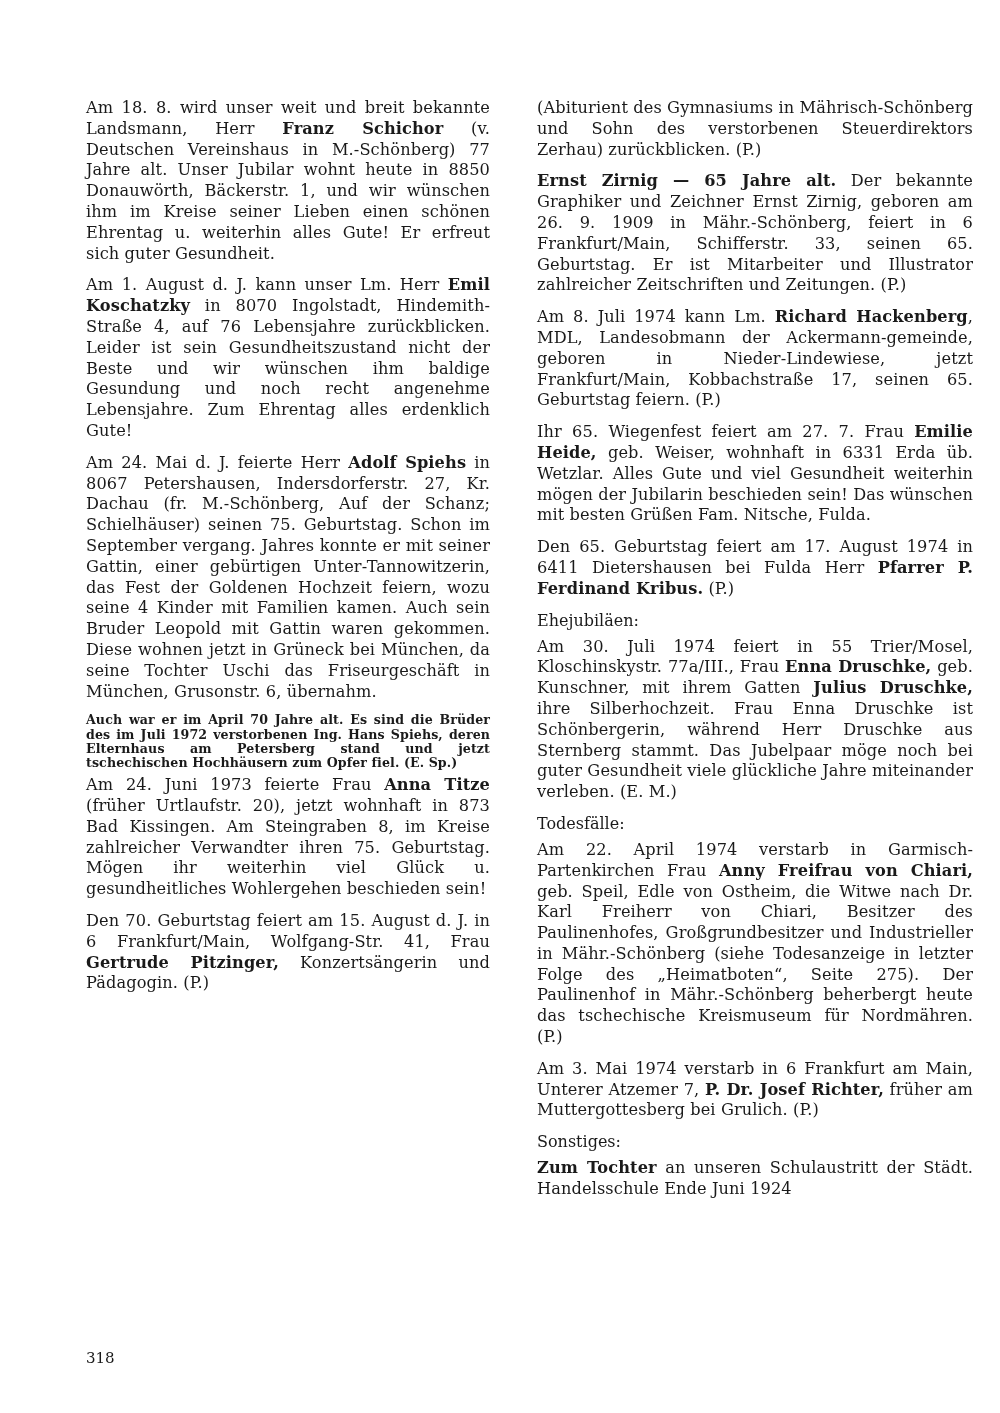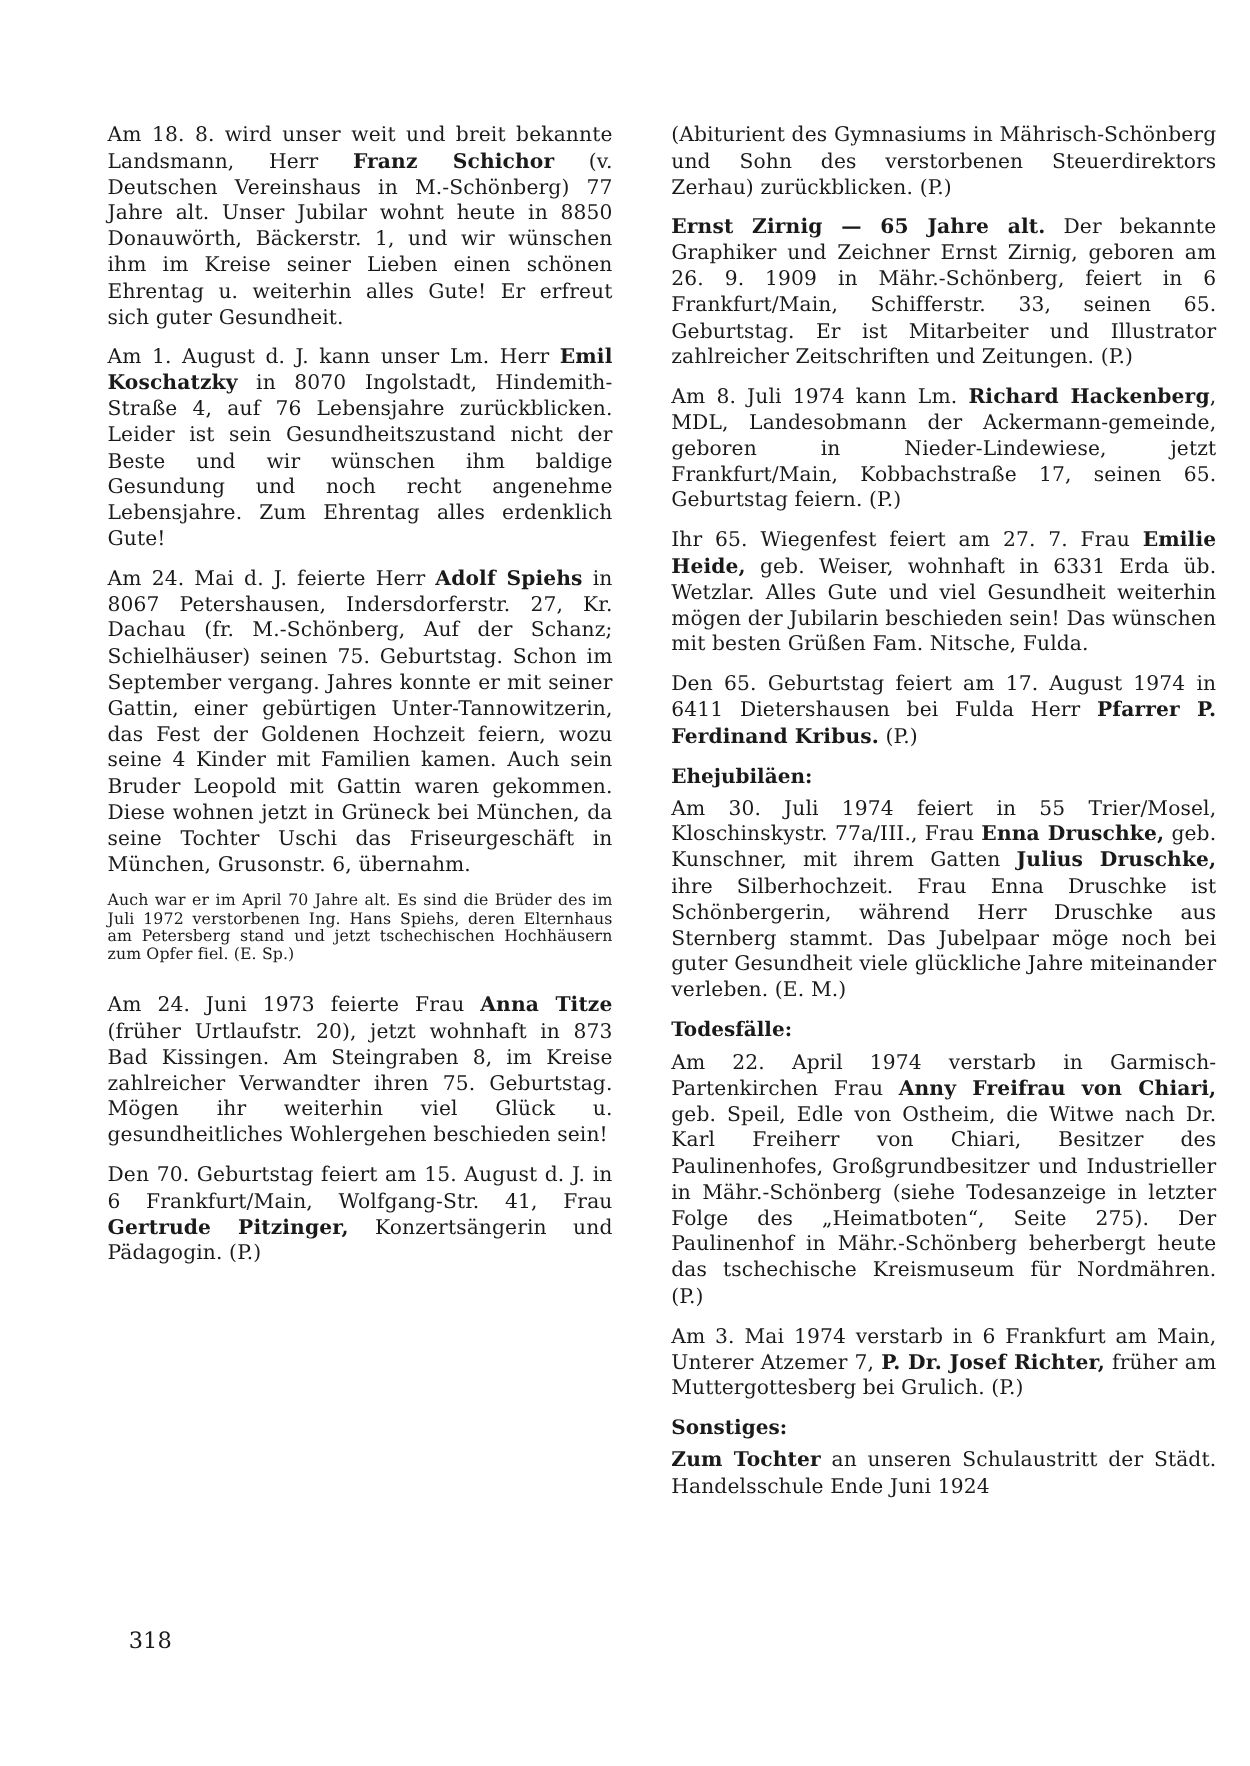--- a/index.html
+++ b/index.html
@@ -2,24 +2,24 @@
 <html><head>
 <meta charset="utf-8">
 <style>
   html, body { margin: 0; padding: 0; background: #ffffff; }
   body { width: 1000px; height: 1413px; position: relative; overflow: hidden; color: #1a1a1a;
          font-family: "DejaVu Serif", "Liberation Serif", serif; }
   .col { position: absolute; top: 98px; }
   .col-left { left: 86px; width: 404px; }
   .col-right { left: 537px; width: 436px; }
   .p { font-size: 16.2px; line-height: 20.8px; text-align: justify; margin: 0 0 11px 0; letter-spacing: 0.1px; }
-  .p.small { font-size: 12.6px; line-height: 14.2px; margin-bottom: 24px; }
-  .h { font-size: 16px; font-weight: bold; margin: 4px 0 6px 0; line-height: 20px; }
+  .p.small { font-size: 12.6px; line-height: 14.2px; margin-bottom: 5px; font-weight: bold; }
+  .h { font-size: 16px; font-weight: normal; margin: 4px 0 6px 0; line-height: 20px; }
   b { font-weight: bold; }
-  .pagenum { position: absolute; left: 86px; top: 1302px; font-size: 18px; margin-left: 17px; }
+  .pagenum { position: absolute; left: 86px; top: 1349px; font-size: 15px; }
 </style>
 </head>
 <body>
 
 <div class="col col-left" id="col-left">
     <p class="p"><span>Am 18. 8. wird unser weit und breit bekannte Landsmann, Herr </span><b>Franz Schichor</b><span> (v. Deutschen Vereinshaus in M.-Schönberg) 77 Jahre alt. Unser Jubilar wohnt heute in 8850 Donauwörth, Bäckerstr. 1, und wir wünschen ihm im Kreise seiner Lieben einen schönen Ehrentag u. weiterhin alles Gute! Er erfreut sich guter Gesundheit.</span></p>
     <p class="p"><span>Am 1. August d. J. kann unser Lm. Herr </span><b>Emil Koschatzky</b><span> in 8070 Ingolstadt, Hindemith-Straße 4, auf 76 Lebensjahre zurückblicken. Leider ist sein Gesundheitszustand nicht der Beste und wir wünschen ihm baldige Gesundung und noch recht angenehme Lebensjahre. Zum Ehrentag alles erdenklich Gute!</span></p>
     <p class="p"><span>Am 24. Mai d. J. feierte Herr </span><b>Adolf Spiehs</b><span> in 8067 Petershausen, Indersdorferstr. 27, Kr. Dachau (fr. M.-Schönberg, Auf der Schanz; Schielhäuser) seinen 75. Geburtstag. Schon im September vergang. Jahres konnte er mit seiner Gattin, einer gebürtigen Unter-Tannowitzerin, das Fest der Goldenen Hochzeit feiern, wozu seine 4 Kinder mit Familien kamen. Auch sein Bruder Leopold mit Gattin waren gekommen. Diese wohnen jetzt in Grüneck bei München, da seine Tochter Uschi das Friseurgeschäft in München, Grusonstr. 6, übernahm.</span></p>
     <p class="p small"><span>Auch war er im April 70 Jahre alt. Es sind die Brüder des im Juli 1972 verstorbenen Ing. Hans Spiehs, deren Elternhaus am Petersberg stand und jetzt tschechischen Hochhäusern zum Opfer fiel. (E. Sp.)</span></p>
     <p class="p"><span>Am 24. Juni 1973 feierte Frau </span><b>Anna Titze</b><span> (früher Urtlaufstr. 20), jetzt wohnhaft in 873 Bad Kissingen. Am Steingraben 8, im Kreise zahlreicher Verwandter ihren 75. Geburtstag. Mögen ihr weiterhin viel Glück u. gesundheitliches Wohlergehen beschieden sein!</span></p>

